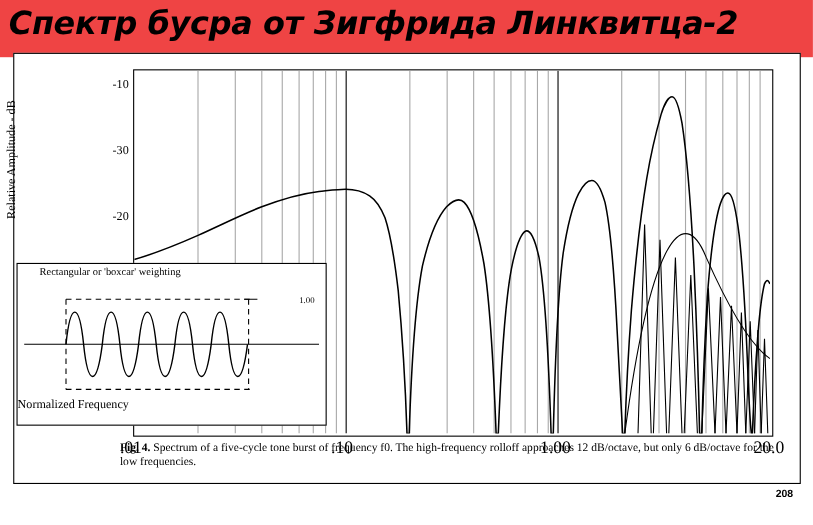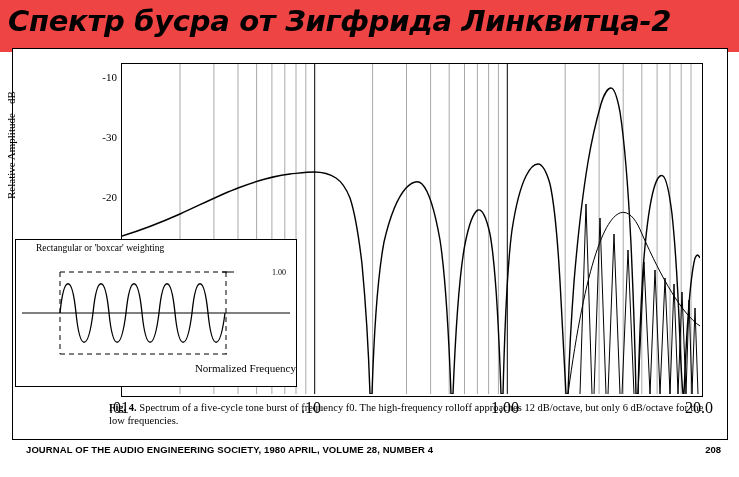--- a/index.html
+++ b/index.html
@@ -59,21 +59,21 @@
   .inset{
     position:absolute;left:2px;top:190px;width:280px;height:146px;
     background:#fff;border:1px solid #000;
   }
   .inset-title{
     position:absolute;left:10px;top:3px;font-size:9.5px;color:#000;
     font-family:"Liberation Serif", serif;
     margin-left:10px;
   }
   .inset-foot{
-    position:absolute;left:0;top:122px;width:280px;text-align:right;
+    position:absolute;left:0;top:122px;width:280px;text-align:left;
     font-size:11px;color:#000;font-family:"Liberation Serif", serif;
   }
   .inset-amp{
     position:absolute;right:10px;top:28px;font-size:8px;color:#000;
     font-family:"Liberation Serif", serif;
   }
   .inset-sv{position:absolute;left:0;top:14px;}
 
   
   .caption{
@@ -254,17 +254,16 @@
       <div class="inset-foot">Normalized Frequency</div>
     </div>
 
     <div class="caption">
       <b>Fig. 4.</b>
       <span>Spectrum of a five-cycle tone burst of frequency f0. The high-frequency rolloff approaches 12 dB/octave, but only 6 dB/octave for the low frequencies.</span>
     </div>
   </div>
 
   <div class="footer">
-    <div class="footer-text">JOURNAL OF THE AUDIO ENGINEERING SOCIETY, 1980 APRIL, VOLUME 28, NUMBER 4</div>
     <div class="footer-page">208</div>
   </div>
 
 </div>
 
 </body></html>

